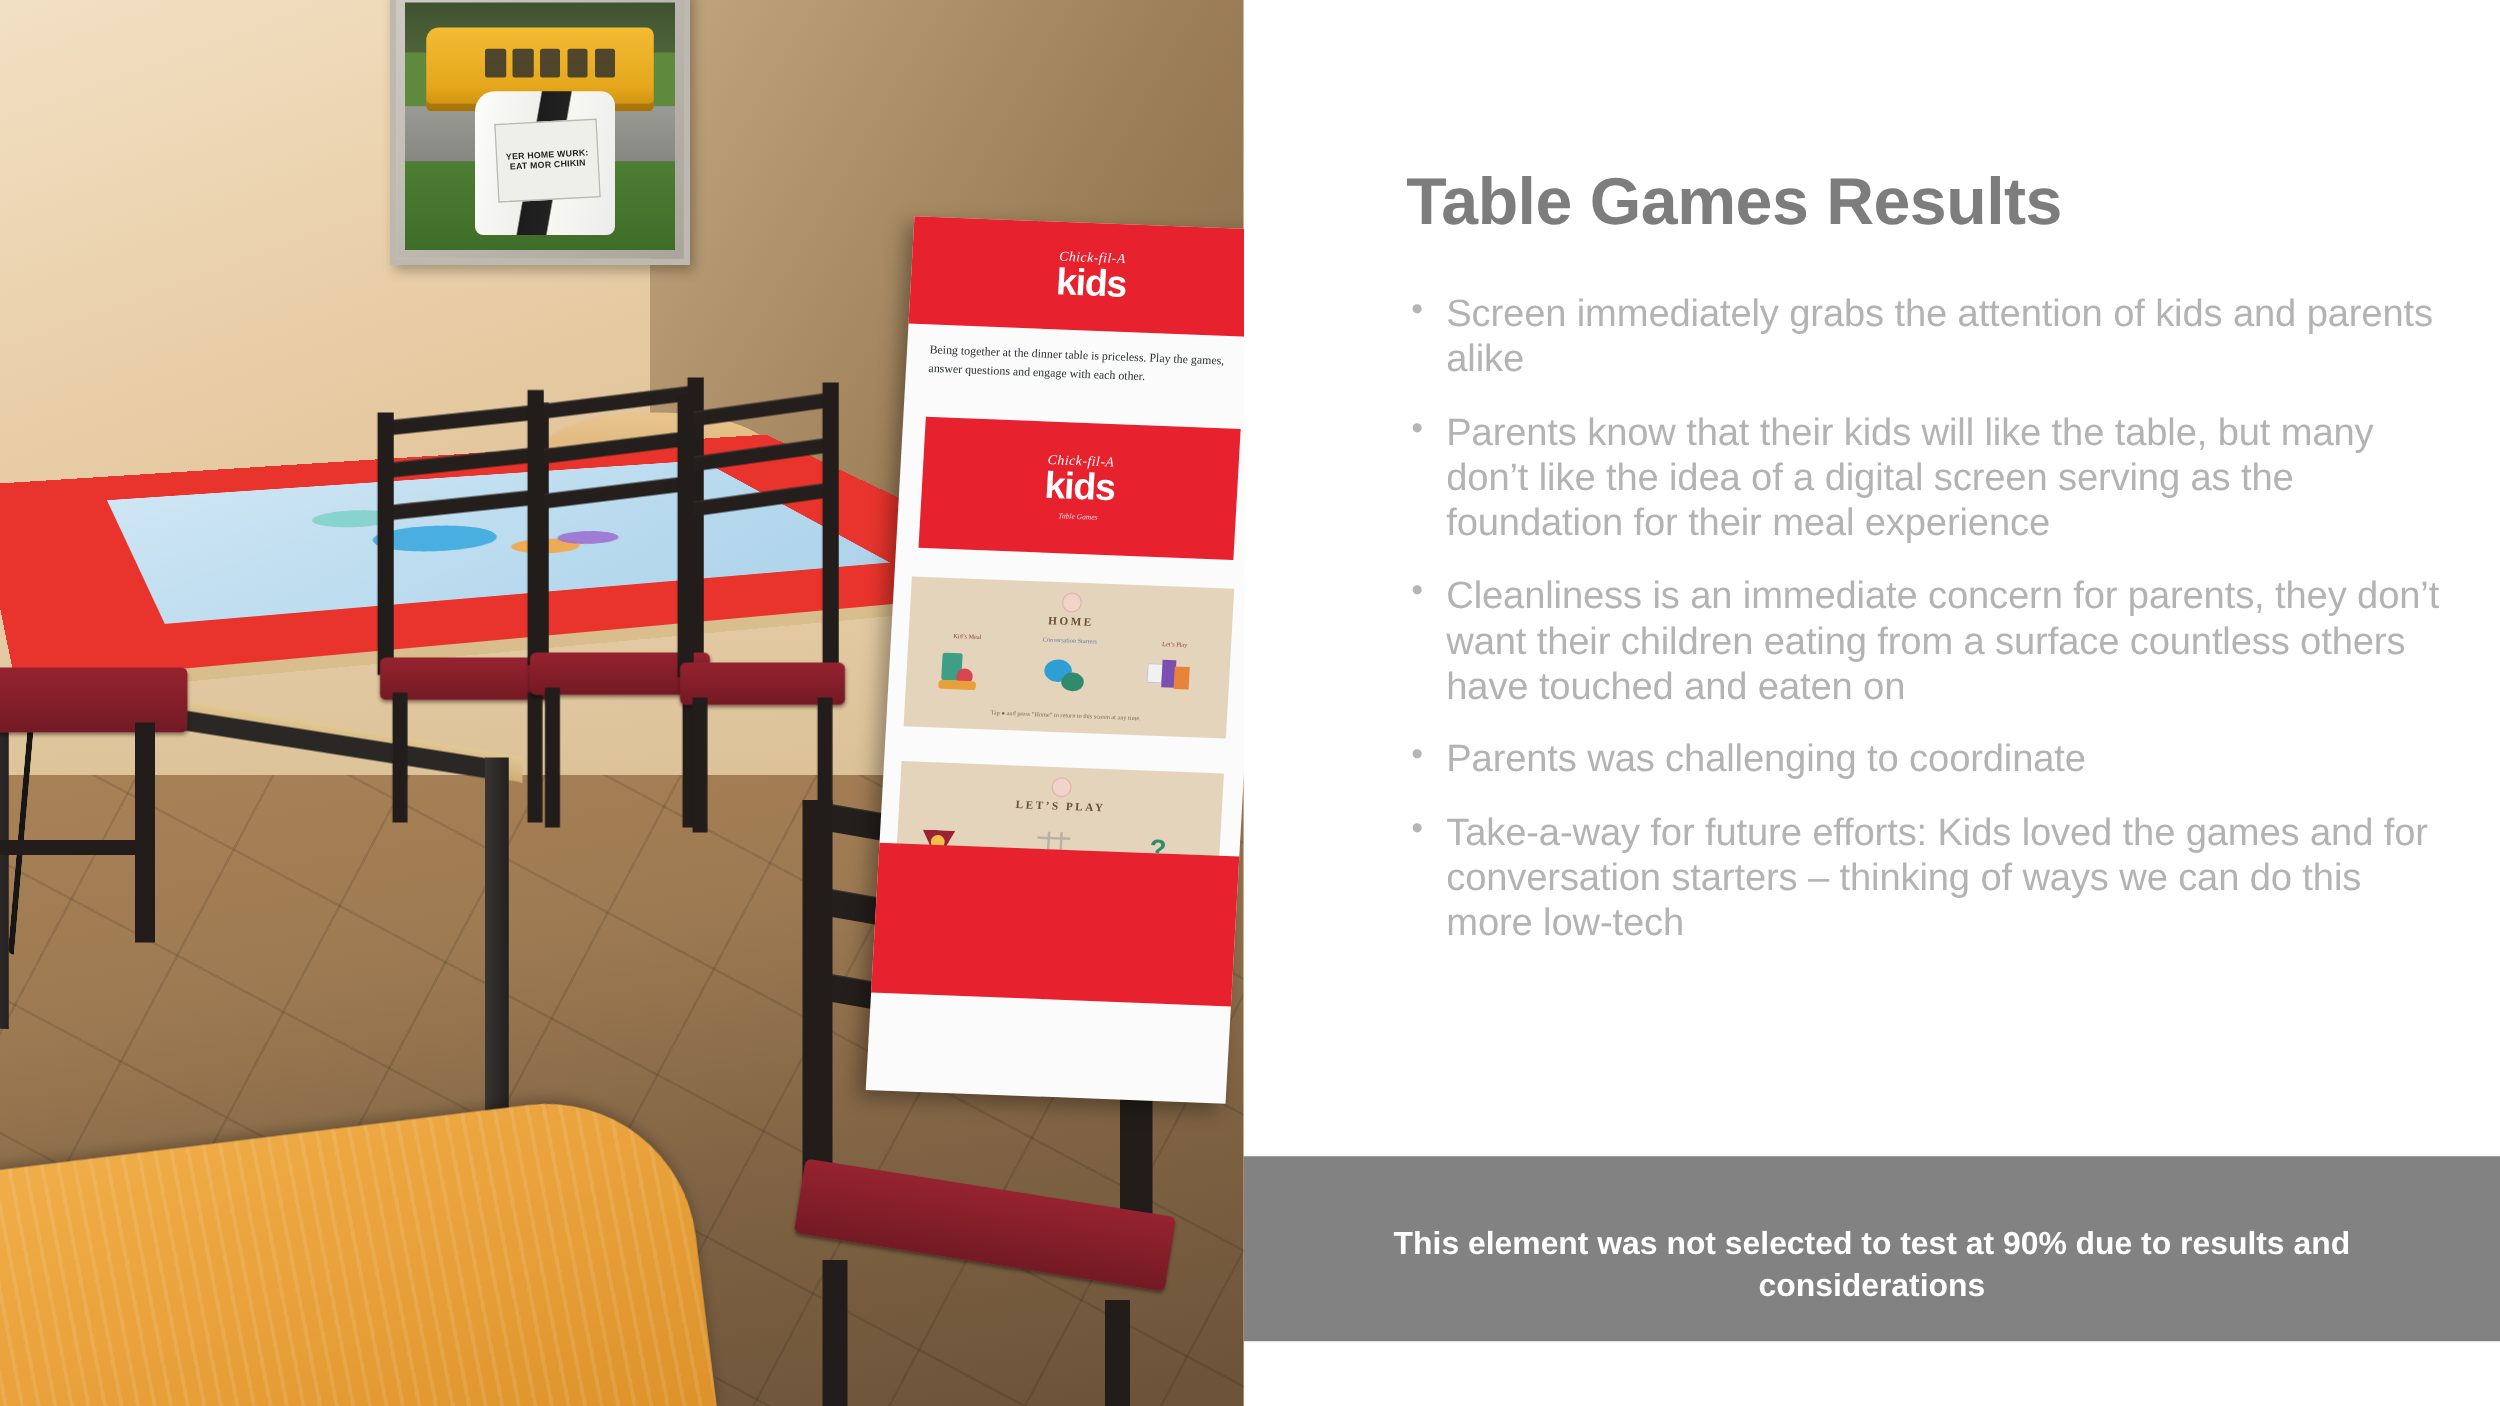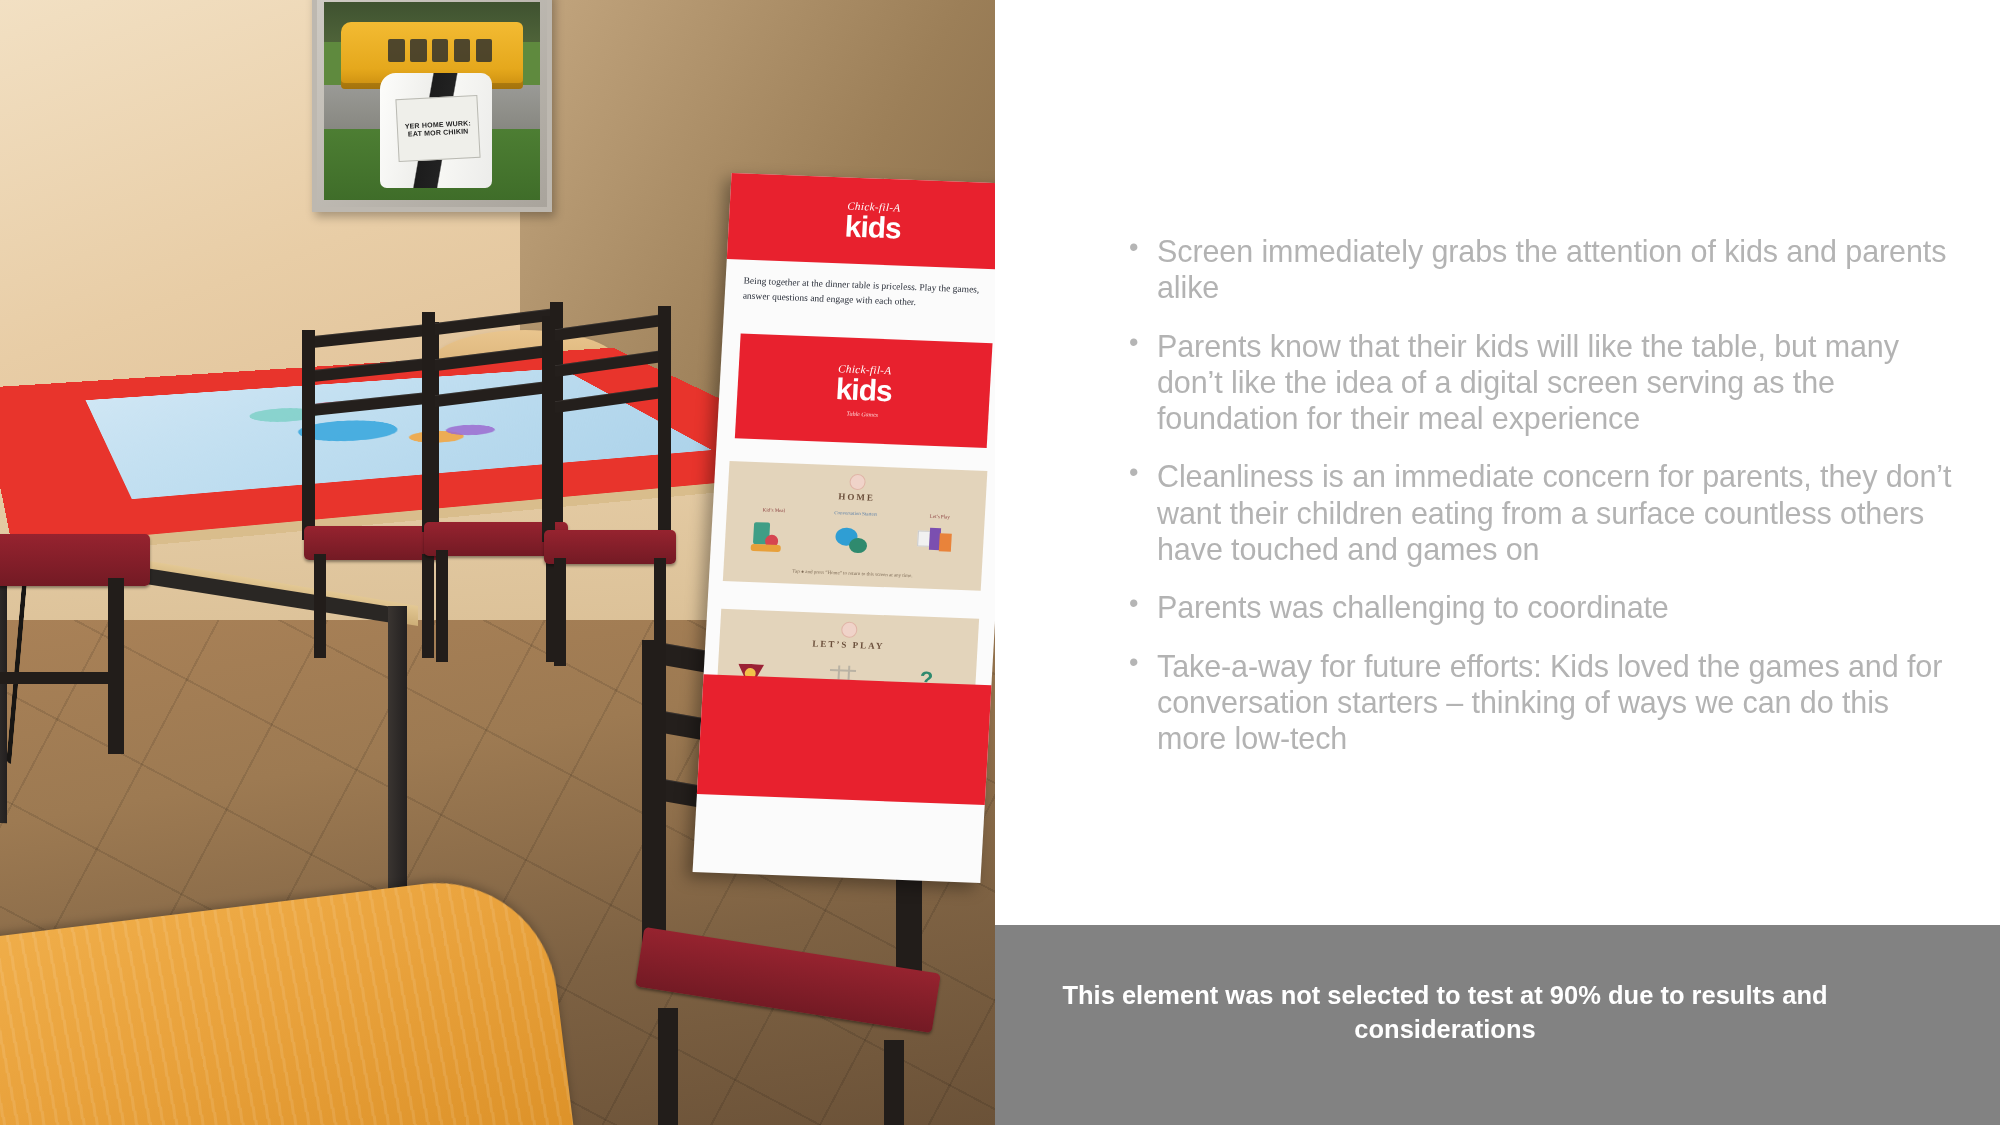--- a/index.html
+++ b/index.html
@@ -185,22 +185,22 @@
   }
   .bullets { position:absolute; left:128px; top:233px; width:830px; }
   .bullet { display:flex; margin-bottom:22px; }
   .bullet-dot { flex:0 0 34px; color:#b5b5b5; font-size:27px; line-height:1.05;
     padding-left:6px; }
   .bullet-text { flex:1; color:#b3b3b3; font-size:30.5px; line-height:1.19;
     letter-spacing:-.1px; }
 
   
   .gray-banner {
-    position:absolute; left:995px; top:925px; width:1005px; height:200px;
-    background:#828282; display:flex; align-items:flex-start; justify-content:flex-start;
+    position:absolute; left:995px; top:925px; width:1005px; height:148px;
+    background:#828282; display:flex; align-items:flex-start; justify-content:center;
   }
   .gray-banner-text {
     margin-top:54px; width:900px; text-align:center; color:#ffffff;
     font-size:25.5px; font-weight:700; line-height:1.32;
   }
 </style>
 </head>
 <body>
 
 <div class="slide">
@@ -373,33 +373,34 @@
           <span style="position:absolute;left:13px;top:0;width:15px;height:20px;background:#c22a35;transform:rotate(8deg)"></span>
           <span class="bs-ico-cap" style="top:21px;color:#9b2235">Would You Rather?</span>
         </div>
       </div>
 
       <div class="bs-red-bottom"></div>
     </div>
   </div>
 
   <div class="content">
+    <div class="title">Table Games Results</div>
 
     <div class="bullets">
       <div class="bullet">
         <span class="bullet-dot">•</span>
         <span class="bullet-text">Screen immediately grabs the attention of kids and parents alike</span>
       </div>
       <div class="bullet">
         <span class="bullet-dot">•</span>
         <span class="bullet-text">Parents know that their kids will like the table, but many don’t like the idea of a digital screen serving as the foundation for their meal experience</span>
       </div>
       <div class="bullet">
         <span class="bullet-dot">•</span>
-        <span class="bullet-text">Cleanliness is an immediate concern for parents, they don’t want their children eating from a surface countless others have touched and games on</span>
+        <span class="bullet-text">Cleanliness is an immediate concern for parents, they don’t want their children eating from a surface countless others have touched and eaten on</span>
       </div>
       <div class="bullet">
         <span class="bullet-dot">•</span>
         <span class="bullet-text">Parents was challenging to coordinate</span>
       </div>
       <div class="bullet">
         <span class="bullet-dot">•</span>
         <span class="bullet-text">Take-a-way for future efforts: Kids loved the games and for conversation starters – thinking of ways we can do this more low-tech</span>
       </div>
     </div>

